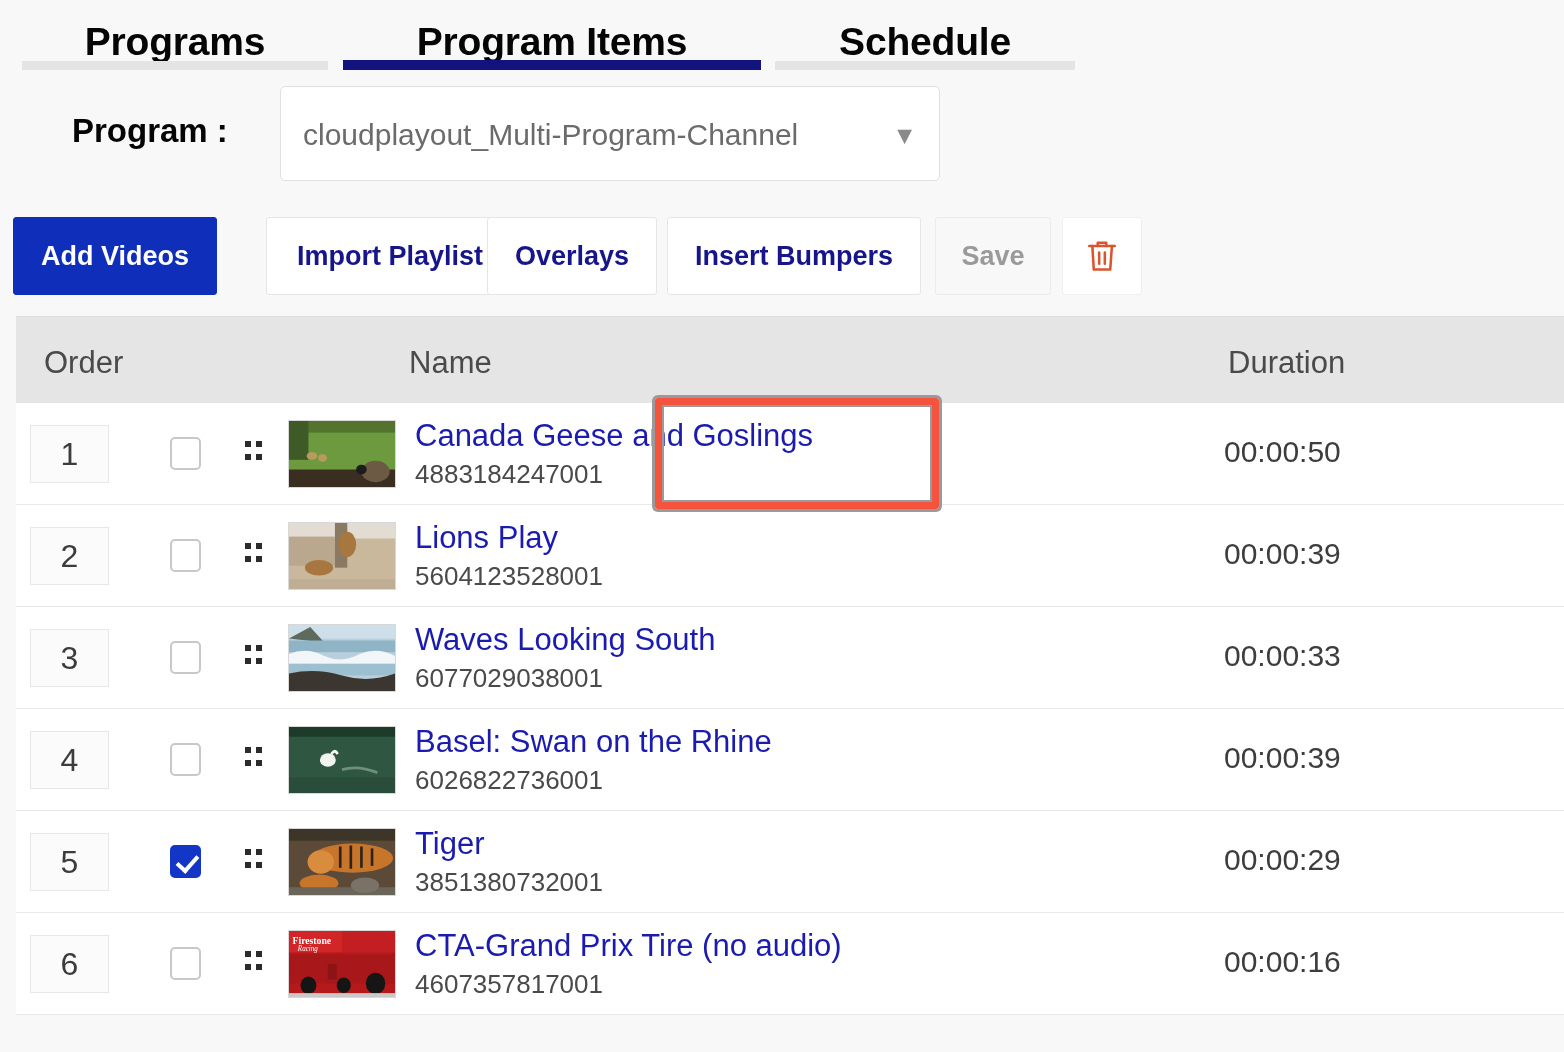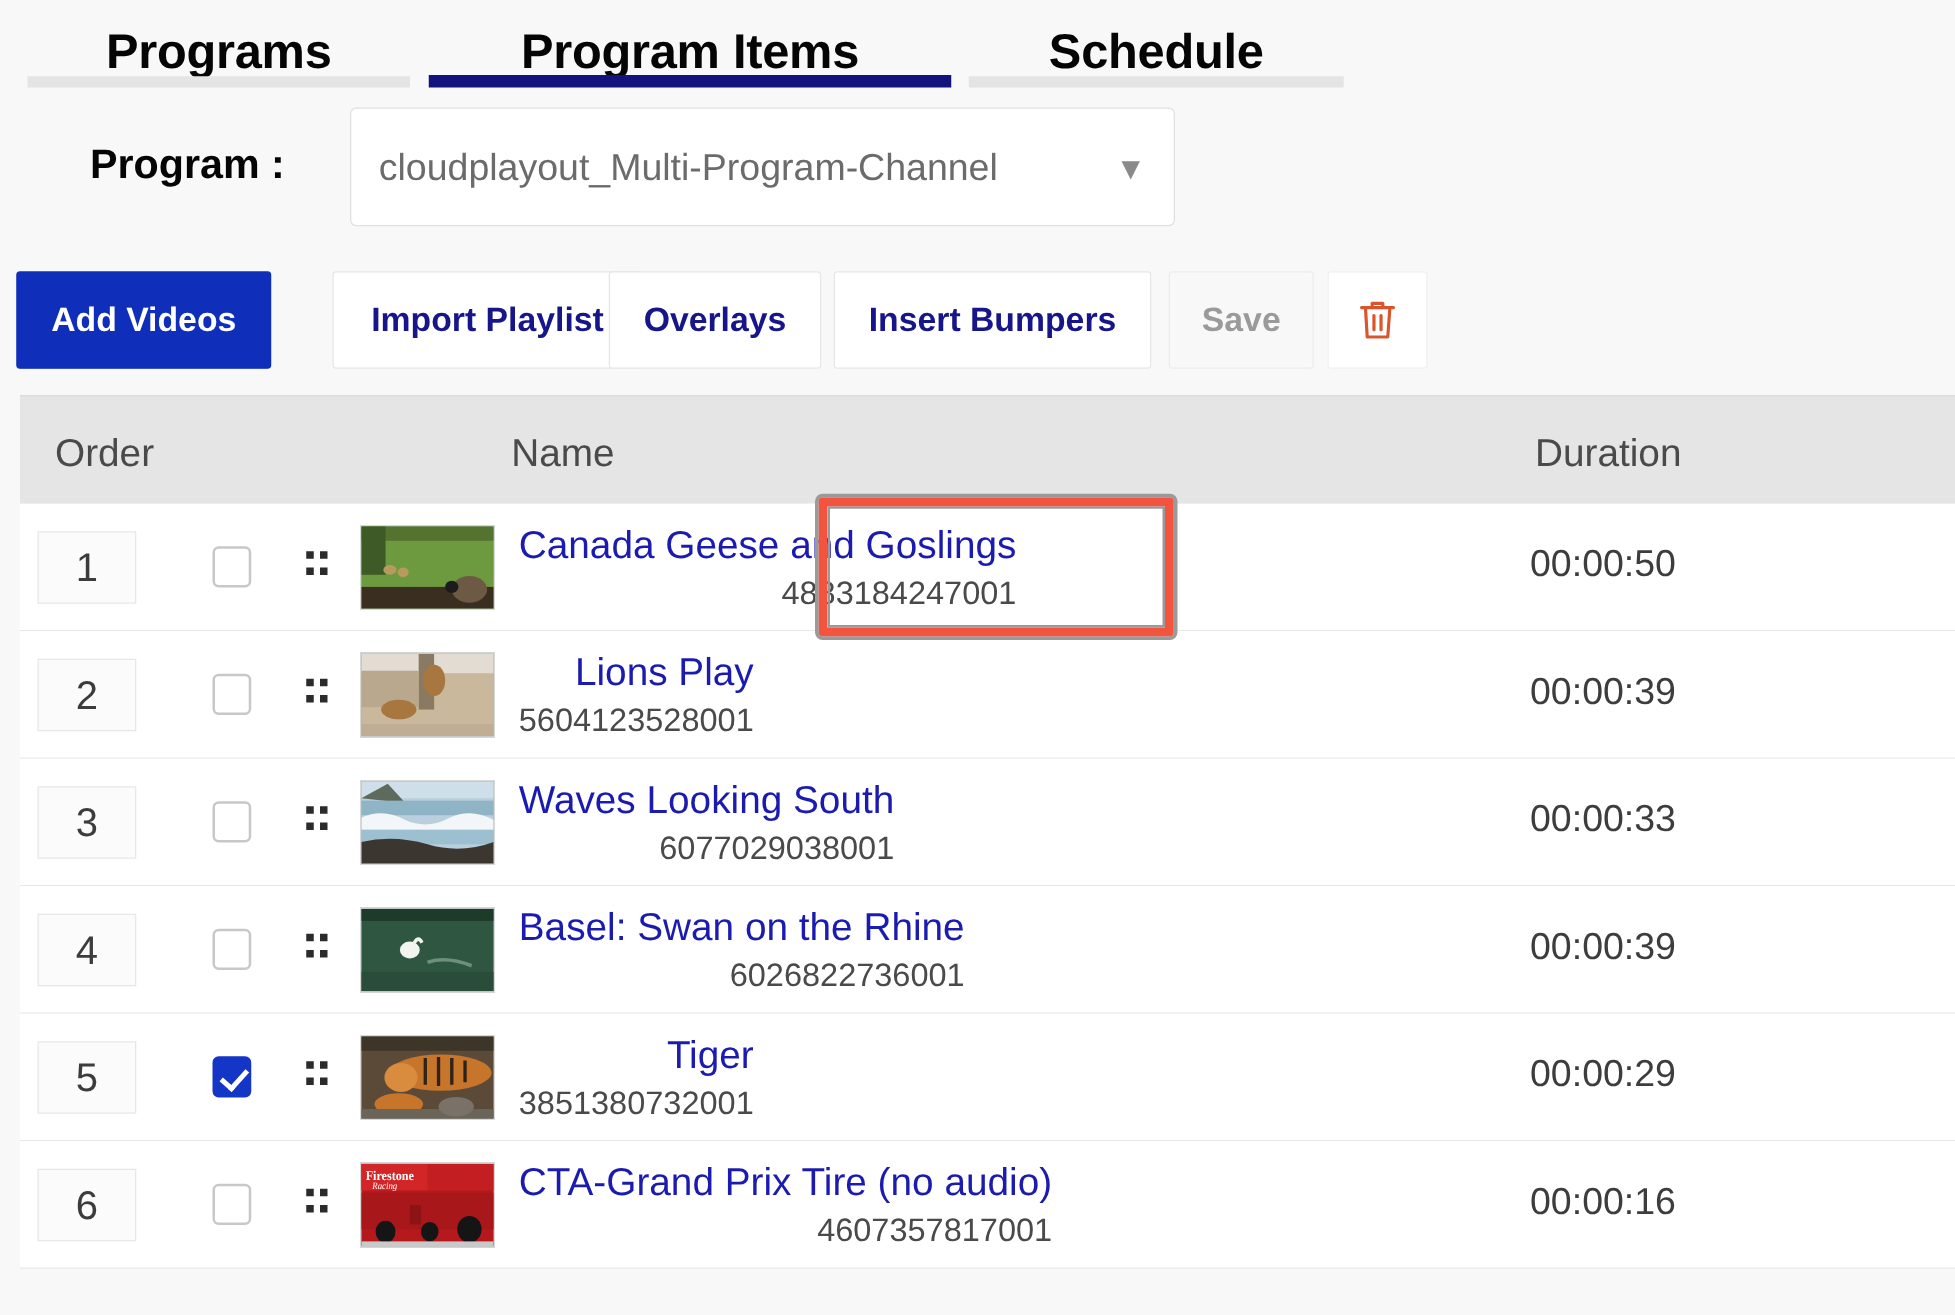--- a/index.html
+++ b/index.html
@@ -245,21 +245,20 @@
     border: 1px solid #d8d8d8;
     background: #9aa;
     overflow: hidden;
   }
   .thumb svg { display:block; width:100%; height:100%; }
 
   .cell-name {
     position: absolute;
     left: 399px;
     top: 14px;
-    text-align: right;
   }
   .item-title {
     display: block;
     font-size: 31px;
     color: #1b1bb0;
     line-height: 38px;
     white-space: nowrap;
     cursor: pointer;
   }
   .item-id {

